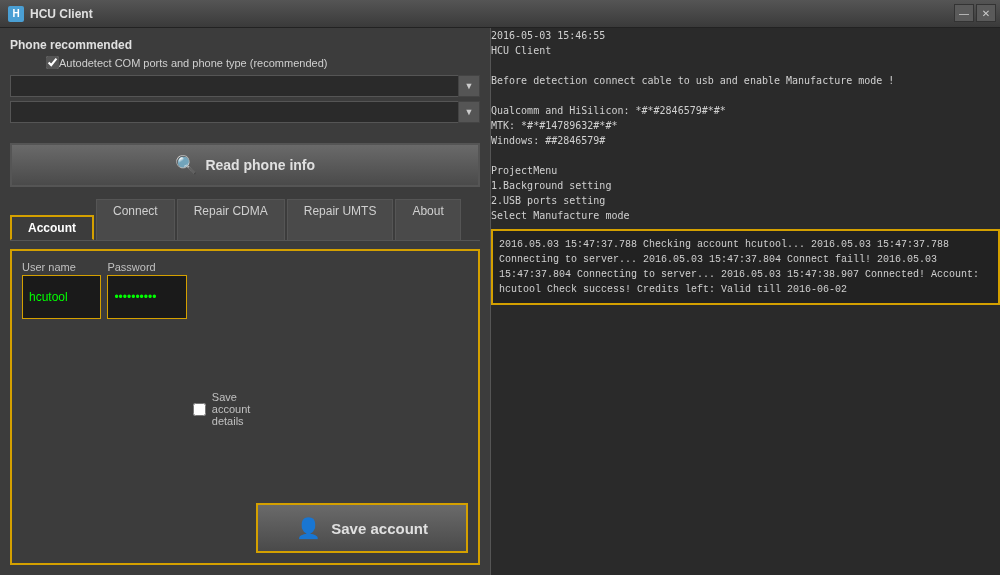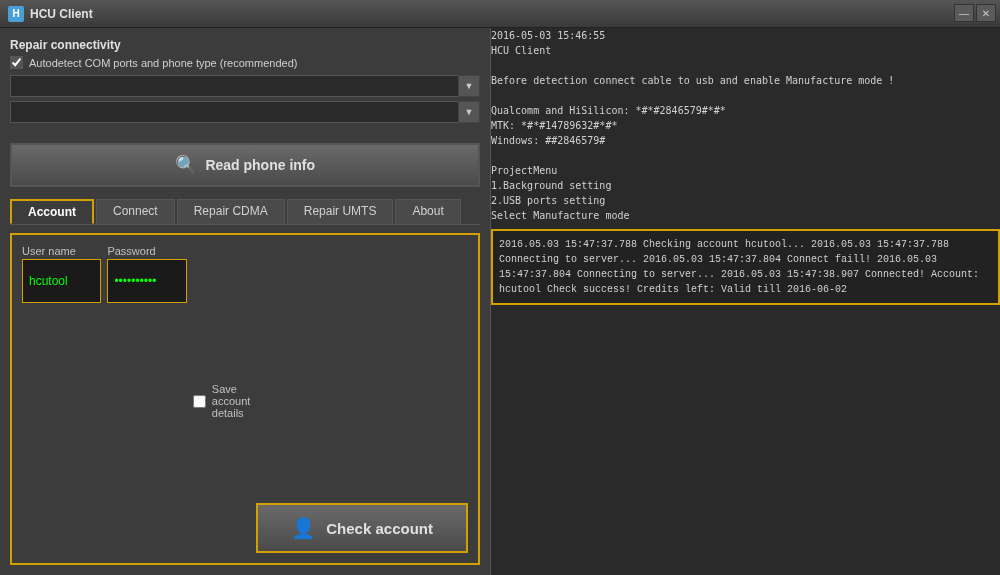--- a/index.html
+++ b/index.html
@@ -84,22 +84,23 @@
       margin-bottom: 4px;
     }
 
     .phone-connectivity {
       margin-bottom: 4px;
     }
 
     .checkbox-row {
       display: flex;
       align-items: center;
-      gap: 6px;
+      gap: 0;
       margin-bottom: 6px;
+      margin-left: 36px;
     }
     .checkbox-row input[type="checkbox"] {
       accent-color: #555;
     }
     .checkbox-label {
       font-size: 11px;
       color: #d0d0d0;
     }
 
     .dropdown-row {
@@ -167,20 +168,21 @@
       cursor: pointer;
       font-size: 12px;
       margin-right: 2px;
     }
     .tab.active {
       background: #3c3c3c;
       border: 2px solid #d4a000;
       border-bottom: 1px solid #3c3c3c;
       color: #ffffff;
       font-weight: bold;
+      margin-top: 16px;
     }
 
     
     .account-panel {
       border: 2px solid #d4a000;
       padding: 10px;
       display: flex;
       flex-direction: row;
       gap: 6px;
       flex: 1;
@@ -295,21 +297,21 @@
     <div class="title-btn">—</div>
     <div class="title-btn close">✕</div>
   </div>
 </div>
 
 <div class="main-container">
 
   <div class="left-panel">
 
     <div class="phone-connectivity">
-      <div class="section-title">Repair connectivity</div>
+      <div class="section-title">Phone recommended</div>
       <div class="checkbox-row">
         <input type="checkbox" id="autodetect" checked="" style="">
         <label class="checkbox-label" for="autodetect">Autodetect COM ports and phone type (recommended)</label>
       </div>
       <div class="dropdown-row">
         <select class="dropdown-select">
           <option value=""></option>
         </select>
         <div class="dropdown-arrow">▼</div>
       </div>
@@ -342,21 +344,21 @@
       <div class="field-group">
         <label class="field-label">Password</label>
         <input class="field-input" type="password" value="**********" style="">
       </div>
       <div class="save-checkbox-row">
         <input type="checkbox" id="saveaccount" style="">
         <label class="save-label" for="saveaccount">Save account details</label>
       </div>
       <button class="check-btn">
         <span class="user-icon">👤</span>
-        <span>Check account</span>
+        <span>Save account</span>
       </button>
     </div>
 
   </div>
 
   <div class="right-panel">
     <div class="log-area">
       <div class="log-text" id="log-initial">2016-05-03 15:46:55
 HCU Client
 

